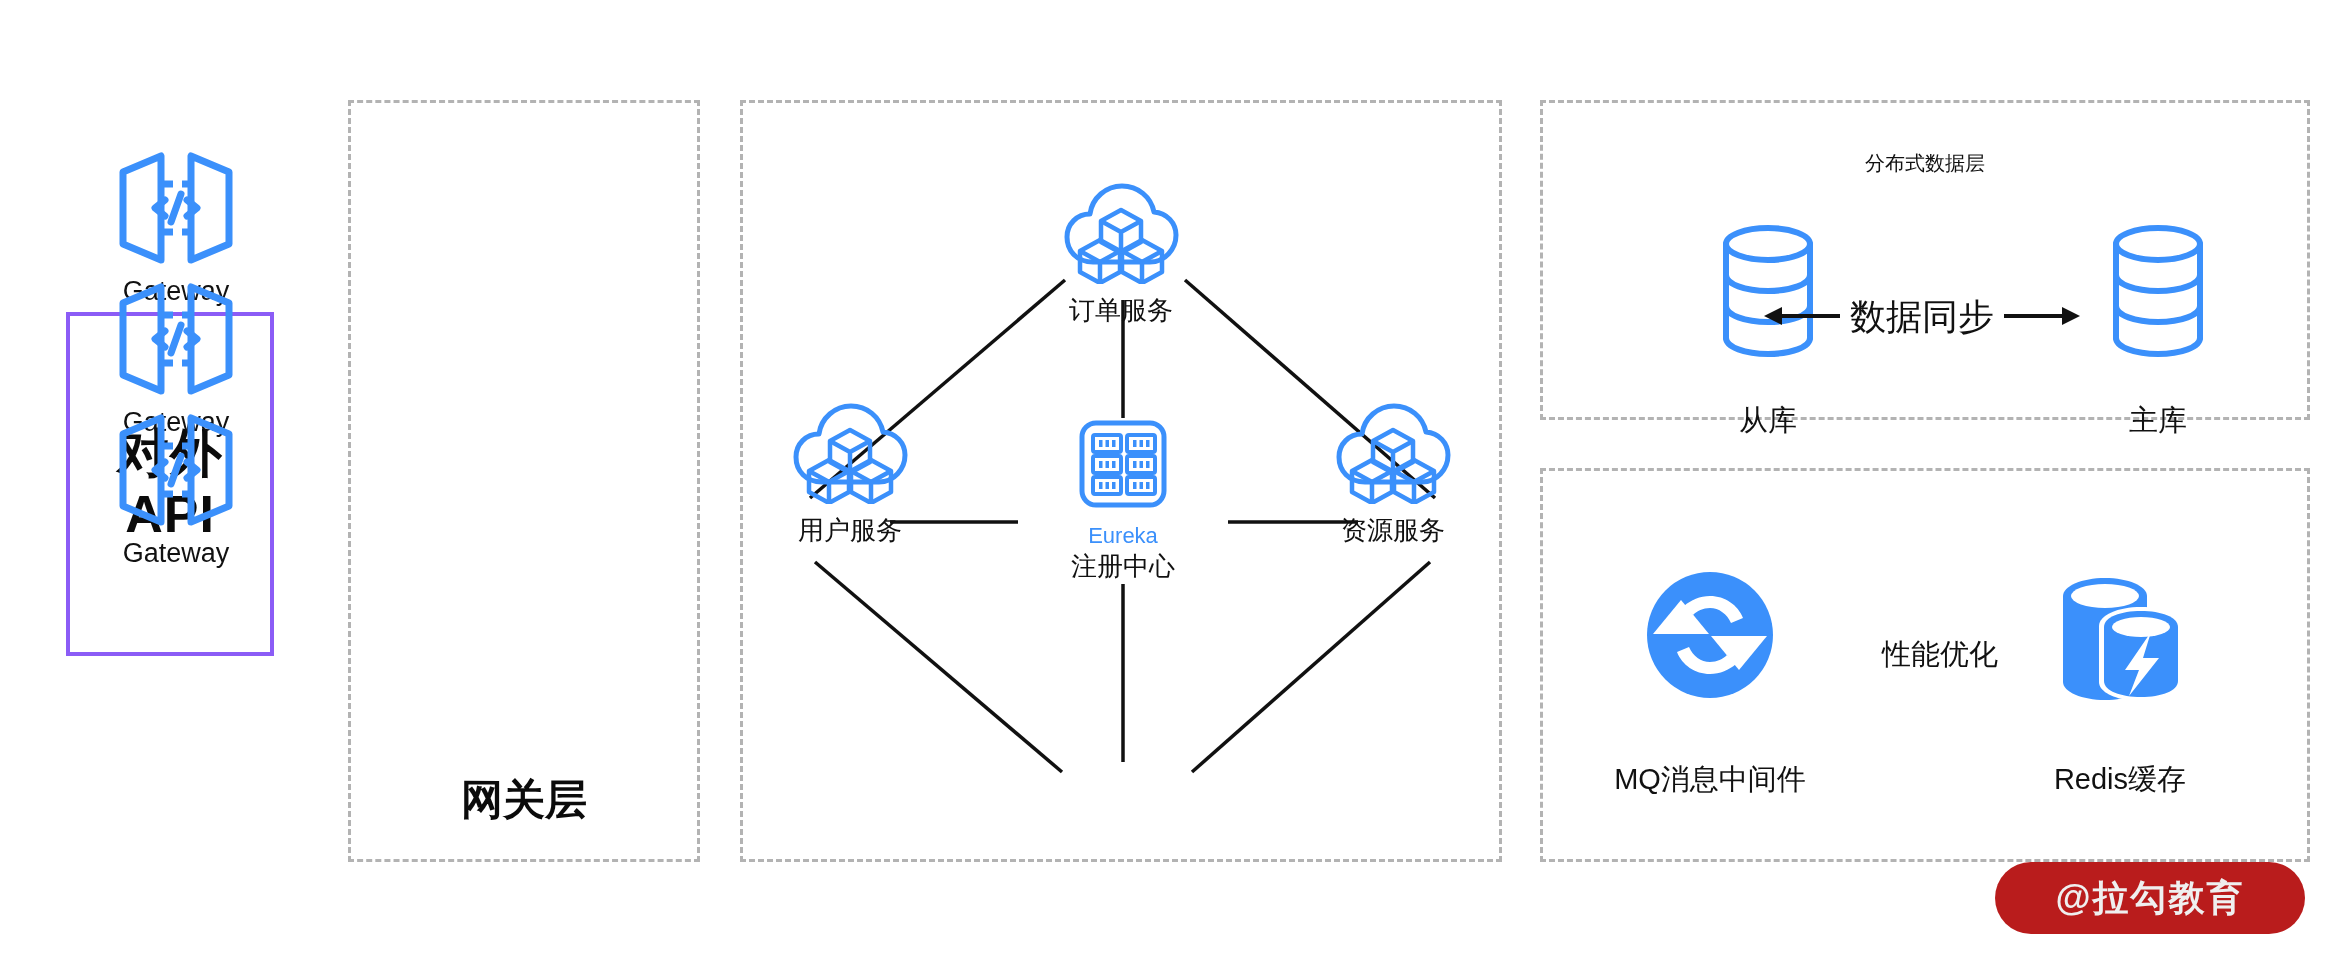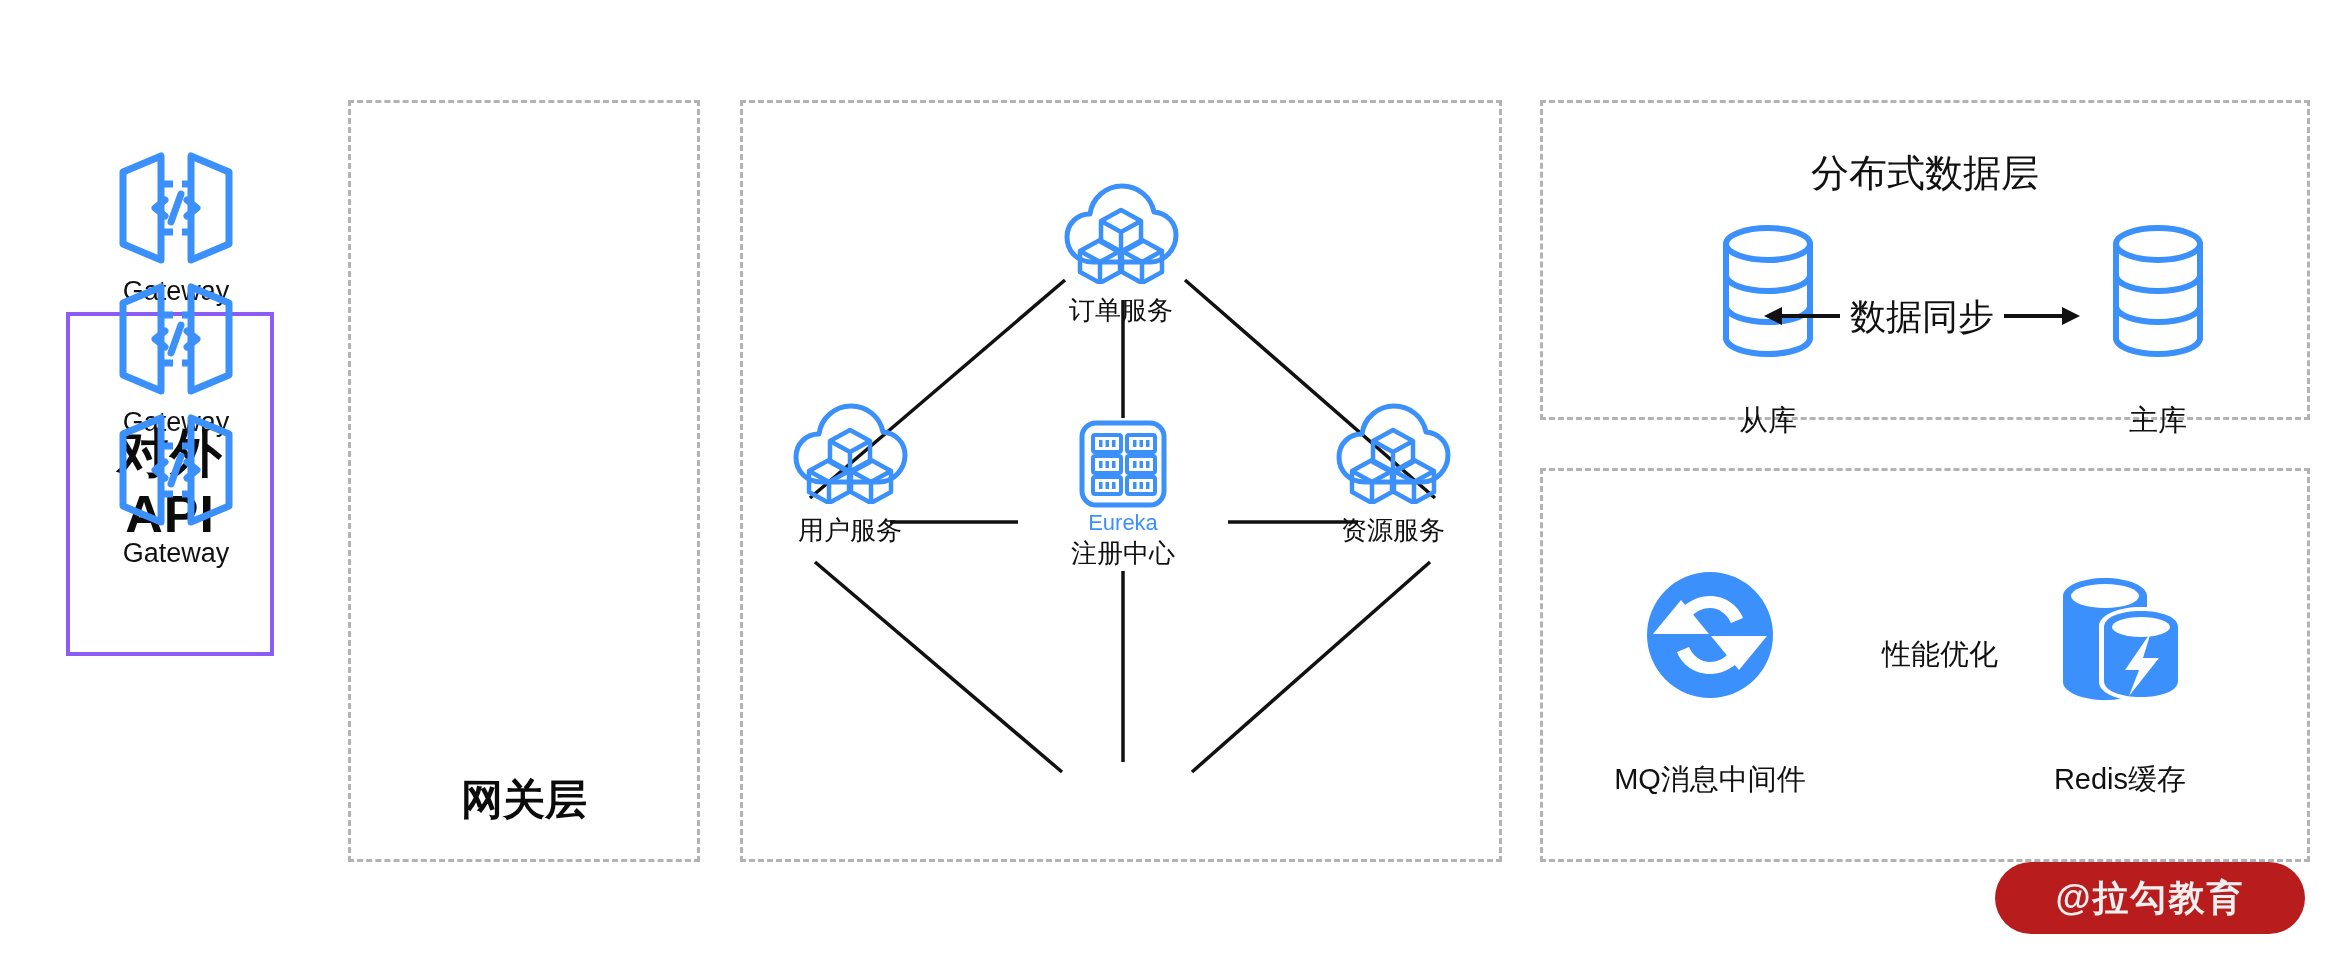--- a/index.html
+++ b/index.html
@@ -47,30 +47,30 @@
     font-size: 42px; font-weight: 700; color: #0b0b0b;
   }
 
   
   #ms-panel { left: 740px; top: 100px; width: 762px; height: 762px; }
   #ms-svg { position: absolute; left: 740px; top: 100px; width: 762px; height: 762px; }
   .cloud-icon { width: 124px; height: 104px; display: block; margin: 0 auto; }
   .ms-node { position: absolute; width: 210px; text-align: center; }
   .ms-text { font-size: 26px; color: #111; margin-top: 9px; }
   .eureka-icon { width: 92px; height: 92px; display: block; margin: 0 auto; }
-  .eureka-sub { font-size: 22px; margin-top: 0; }
+  .eureka-sub { font-size: 22px; margin-top: 13px; }
   .eureka-main { font-size: 26px; color: #111; }
 
   
   #data-panel { left: 1540px; top: 100px; width: 770px; height: 320px; }
   #perf-panel { left: 1540px; top: 468px; width: 770px; height: 394px; }
 
   #data-title {
     left: 1540px; top: 152px; width: 770px;
-    font-size: 38px; color: #111;
+    font-size: 20px; color: #111;
   }
   .db-icon { width: 100px; height: 138px; display: block; margin: 0 auto; }
   .db-node { position: absolute; width: 220px; text-align: center; }
   .db-text { font-size: 29px; color: #111; margin-top: 41px; }
   #sync-label {
     left: 1832px; top: 296px; width: 180px;
     font-size: 36px; color: #111;
   }
   #sync-arrow { position: absolute; left: 1762px; top: 300px; width: 320px; height: 32px; }
 

